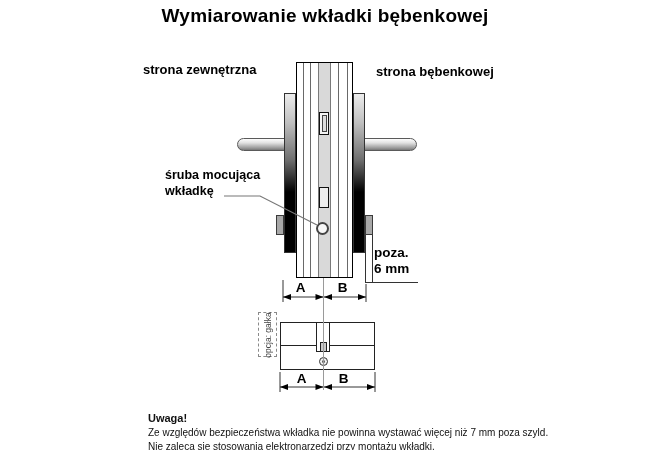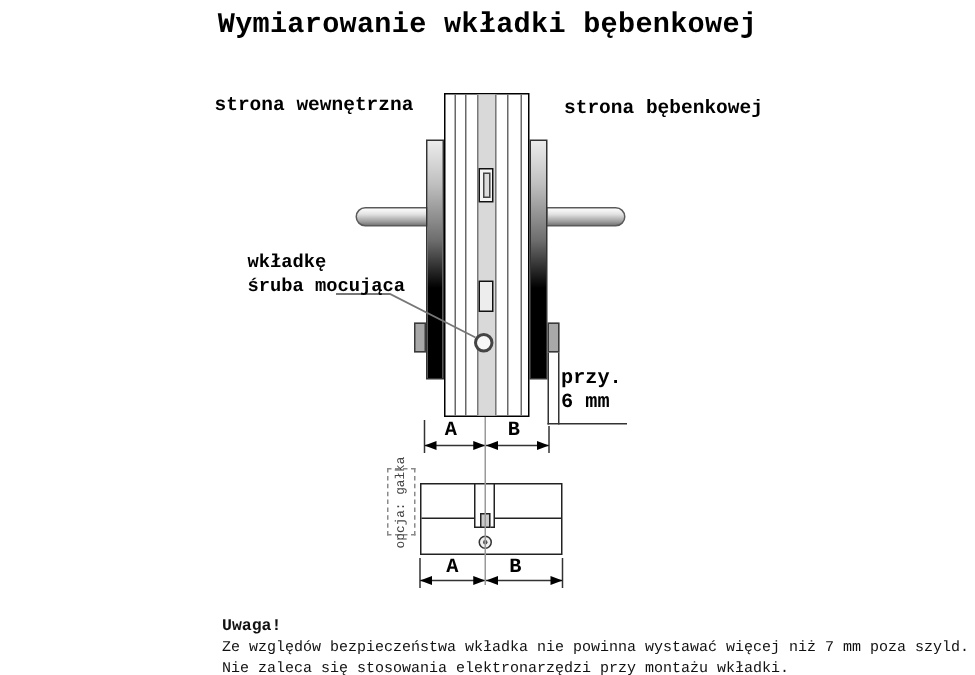--- a/index.html
+++ b/index.html
@@ -1,18 +1,18 @@
 <!DOCTYPE html>
 <html><head>
 <meta charset="utf-8">
 <style>
   html,body { margin:0; padding:0; background:#fff; }
   .page {
     position:relative; width:650px; height:450px; background:#ffffff;
-    font-family:Liberation Mono, monospace; color:#000; overflow:hidden;
+    font-family:Liberation Sans, sans-serif; color:#000; overflow:hidden;
   }
   .abs { position:absolute; }
 
   .title {
     left:0; top:5px; width:650px; text-align:center;
     font-size:19px; font-weight:bold; letter-spacing:0.2px;
   }
   .side-label { font-size:13px; font-weight:bold; white-space:nowrap; }
   .label-inner { left:143px; top:62px; }
   .label-outer { left:376px; top:64px; }
@@ -90,21 +90,21 @@
 
   svg.overlay { position:absolute; }
 </style>
 </head>
 <body>
 
 <div class="page">
 
   <div class="abs title">Wymiarowanie wkładki bębenkowej</div>
 
-  <div class="abs side-label label-inner">strona wewnętrzna</div>
+  <div class="abs side-label label-inner">strona zewnętrzna</div>
   <div class="abs side-label label-outer">strona bębenkowej</div>
 
   <div class="abs door">
     <div class="dline" style="left:6px"></div>
     <div class="dline" style="left:13px"></div>
     <div class="band"></div>
     <div class="dline" style="left:41px"></div>
     <div class="dline" style="left:50px"></div>
   </div>
 
@@ -120,29 +120,29 @@
   <div class="abs spindle">
     <div class="spindle-inner"></div>
   </div>
   <div class="abs keyway"></div>
   <div class="abs screw"></div>
 
   <svg class="overlay" style="left:222px; top:190px;" width="100" height="40">
     <polyline points="2,6 38,6 95,35" fill="none" stroke="#777" stroke-width="1.2"></polyline>
   </svg>
   <div class="abs screw-label">
+    <div>śruba mocująca</div>
     <div>wkładkę</div>
-    <div>śruba mocująca</div>
   </div>
 
   <div class="abs max-v max-v1"></div>
   <div class="abs max-v max-v2"></div>
   <div class="abs max-h"></div>
   <div class="abs max-label">
-    <div>przy.</div>
+    <div>poza.</div>
     <div>6 mm</div>
   </div>
 
   <div class="abs center-line"></div>
 
   <svg class="overlay" style="left:272px; top:278px;" width="104" height="26">
     <line x1="11" y1="2" x2="11" y2="24" stroke="#333" stroke-width="1"></line>
     <line x1="94" y1="6" x2="94" y2="24" stroke="#333" stroke-width="1"></line>
     <line x1="11" y1="19" x2="94" y2="19" stroke="#333" stroke-width="1"></line>
     <polygon points="11,19 19,16 19,22" fill="#000"></polygon>

